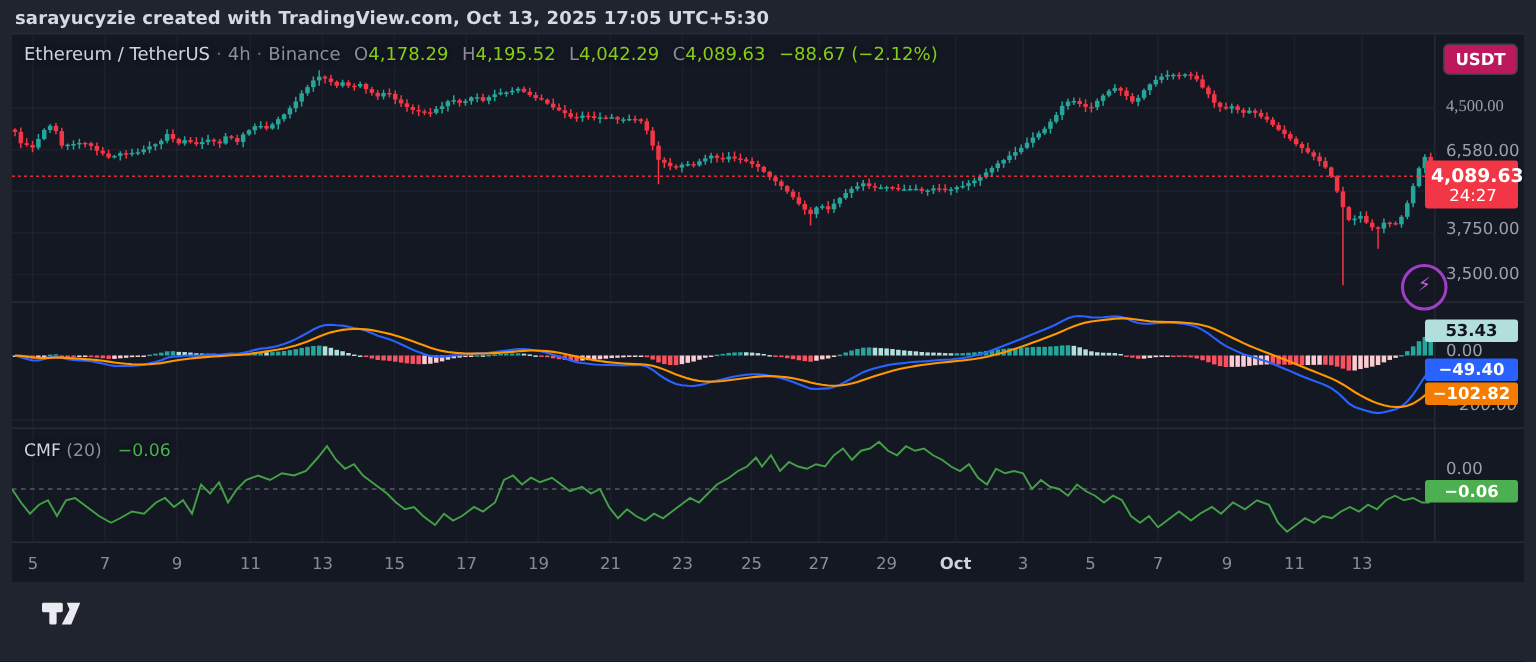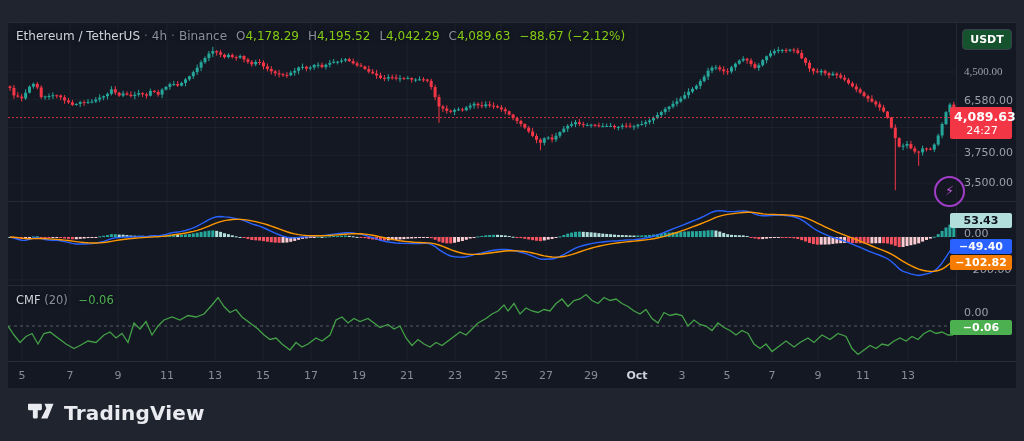--- a/index.html
+++ b/index.html
@@ -44,38 +44,39 @@
   .time-label.major{color:#cfd3dc;font-weight:700;}
   .badge{
     position:absolute;left:942px;width:62px;box-sizing:border-box;border-radius:2px;
     font-size:11px;text-align:center;z-index:7;padding:1px 3px;white-space:nowrap;
   }
   .badge-price{background:#f23645;color:#fff;padding:2px 4px;}
   .badge-price .p{font-size:12.5px;font-weight:700;line-height:15px;}
   .badge-price .t{font-size:11px;line-height:13px;text-align:center;padding-left:2px;}
   .usdt-btn{
     position:absolute;left:954px;top:6px;width:48px;height:19px;z-index:8;
-    background:#14532d;border:1px solid #3a3f4b;border-radius:4px;color:#fff;
+    background:#be185d;border:1px solid #3a3f4b;border-radius:4px;color:#fff;
     font-size:11px;font-weight:700;text-align:center;line-height:19px;cursor:pointer;
   }
   .flash-ico{
     position:absolute;left:926px;top:153px;width:27px;height:27px;border-radius:50%;
     border:2px solid #a13dc9;color:#c05ae0;background:rgba(20,24,35,.55);z-index:9;
     font-size:13px;text-align:center;line-height:26px;cursor:pointer;
   }
   .time-axis{position:absolute;left:0;top:338px;width:100%;height:28px;border-top:1px solid rgba(255,255,255,.09);z-index:3;}
   .bottom-bar{position:absolute;left:0;top:388px;width:1024px;height:53px;}
   .tv-logo{position:absolute;left:28px;top:13px;display:flex;align-items:center;gap:9px;cursor:pointer;}
   .tv-logo .word{color:#e9ebf0;font-size:20px;font-weight:700;letter-spacing:.2px;}
 </style>
 </head>
 <body>
 
 <div class="root">
 
+  <div class="watermark">sarayucyzie created with TradingView.com, Oct 13, 2025 17:05 UTC+5:30</div>
 
   <div class="chart">
 
     <svg id="pane-price" class="pane" width="1008" height="178">
         <line x1="14" y1="0" x2="14" y2="178" stroke="rgba(240,243,250,0.045)"></line>
         <line x1="62" y1="0" x2="62" y2="178" stroke="rgba(240,243,250,0.045)"></line>
         <line x1="110" y1="0" x2="110" y2="178" stroke="rgba(240,243,250,0.045)"></line>
         <line x1="159" y1="0" x2="159" y2="178" stroke="rgba(240,243,250,0.045)"></line>
         <line x1="207" y1="0" x2="207" y2="178" stroke="rgba(240,243,250,0.045)"></line>
         <line x1="255" y1="0" x2="255" y2="178" stroke="rgba(240,243,250,0.045)"></line>
@@ -939,16 +940,15 @@
       <div class="time-label" style="left: 855px;">11</div>
       <div class="time-label" style="left: 900px;">13</div>
     </div>
 
   <div class="bottom-bar">
     <div class="tv-logo">
       <svg width="27" height="21" viewBox="0 0 36 28">
         <path d="M1 1 h16 a1.5 1.5 0 0 1 1.5 1.5 V8 a1.5 1.5 0 0 1 -1.5 1.5 h-4 V19 a1.5 1.5 0 0 1 -1.5 1.5 H8 A1.5 1.5 0 0 1 6.5 19 V9.5 H1 A1.5 1.5 0 0 1 0 8 V2.5 A1.5 1.5 0 0 1 1 1 z" fill="#e9ebf0"></path>
         <path d="M22 1 h12 L26 20.5 h-8.5 L24.5 7 z" fill="#e9ebf0"></path>
       </svg>
-      <span class="word">TradingView</span>
     </div>
   </div>
 </div>
 
 </body></html>

